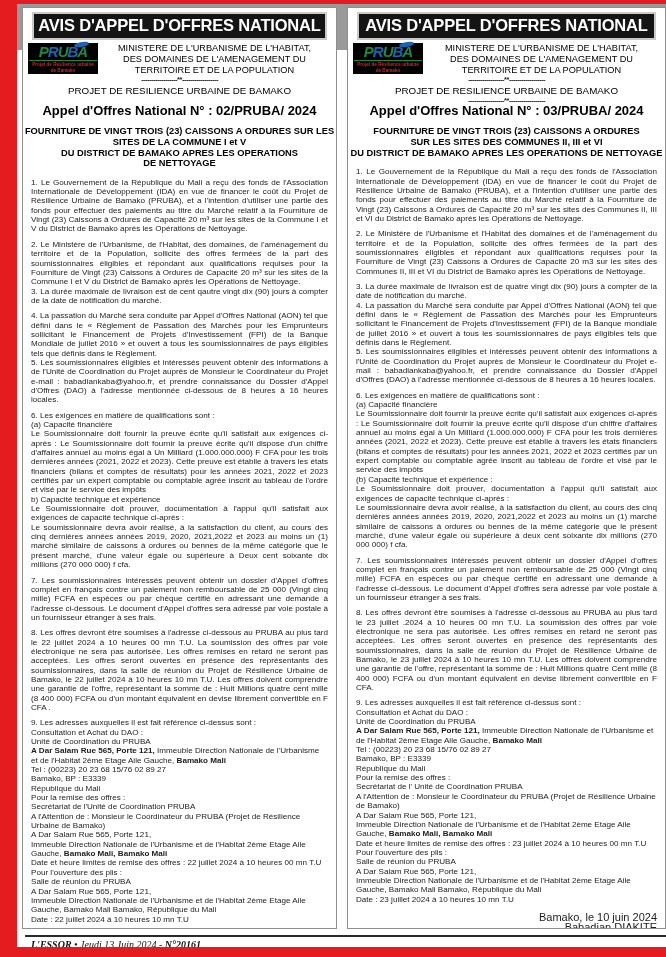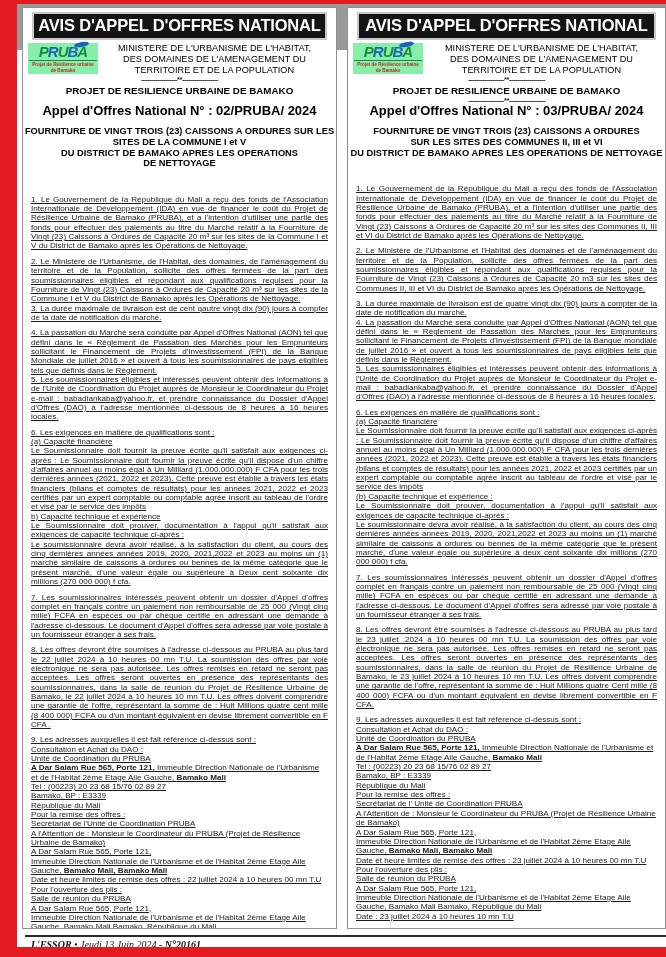--- a/index.html
+++ b/index.html
@@ -24,50 +24,50 @@
   #col-right{left:330px;width:319px;}
   .banner{
     margin:4px 9px 0 9px;background:#141414;color:#ffffff;
     border:2px solid #c9c9c9;
     font-weight:bold;font-size:16.5px;letter-spacing:-0.2px;
     text-align:center;padding:2px 0 3px 0;white-space:nowrap;
   }
   .head{position:relative;margin-top:3px;}
   .logo{
     position:absolute;left:5px;top:0px;width:68px;text-align:center;
-    background:#86efac;padding:1px 1px;
+    background:#000000;padding:1px 1px;
   }
   .logo-word{font-weight:bold;font-style:italic;font-size:15px;line-height:15px;letter-spacing:-1px;position:relative;}
   .lg-g{color:#1d8a3c}.lg-b{color:#1b63b5}
   .logo-fish{
     position:absolute;right:8px;top:-2px;width:15px;height:5px;
     background:#1b63b5;border-radius:50% 60% 50% 60%;transform:rotate(-12deg);
   }
   .logo-tag{
     font-size:4.6px;line-height:5.5px;color:#c62828;font-weight:bold;
     border-top:1px solid #1d8a3c;margin-top:1px;padding-top:1px;
   }
   .ministry{
     padding:0 6px 0 76px;text-align:center;font-weight:normal;
     font-size:9.2px;line-height:10.8px;white-space:pre-line;
   }
   .sep{
     text-align:center;font-weight:bold;font-size:7.5px;line-height:7.5px;
     min-height:7.5px;margin-top:1px;letter-spacing:-0.5px;color:#222;
     overflow:hidden;white-space:nowrap;
   }
-  .project{ text-align:center;font-weight:bold;font-size:9.8px;line-height:11px;margin-top:1px;}
+  .project{ text-align:center;font-weight:normal;font-size:9.8px;line-height:11px;margin-top:1px;}
   .ao-number{ text-align:center;font-weight:bold;font-size:13px;line-height:10px;margin-top:2px;}
   .subject{
     text-align:center;font-weight:bold;font-size:9.3px;line-height:10.6px;
     margin-top:10px;white-space:pre-line;
   }
   .content{
-    margin-top:26px;padding:0 8px;font-size:8.1px;line-height:9.35px;
-    text-align:justify;color:#1c1c1c;text-decoration:underline;
+    margin-top:9px;padding:0 8px;font-size:8.1px;line-height:9.35px;
+    text-align:justify;color:#1c1c1c;
   }
   .para{margin-top:6px;}
   .para.tight{margin-top:0;}
   .addr .line{text-align:left;}
   .signoff{text-align:right;margin-top:8px;line-height:10.5px;font-size:11px;color:#1c1c1c;}
   .bottom-rule{
     position:absolute;left:8px;right:6px;top:931px;border-top:2px solid #2a2a2a;
   }
   .paper-footer{
     position:absolute;left:14px;top:935px;

